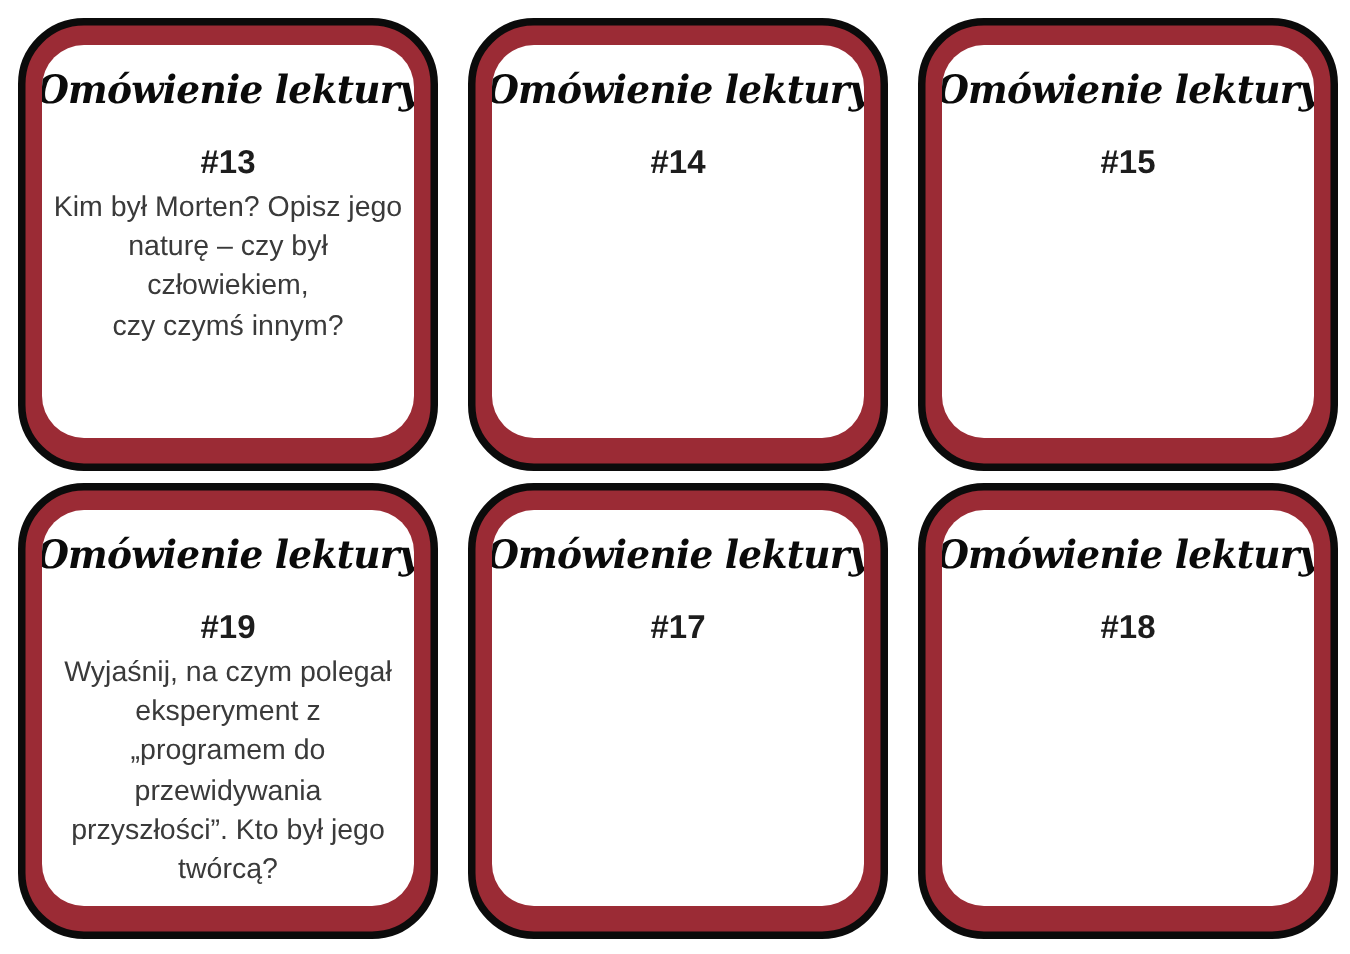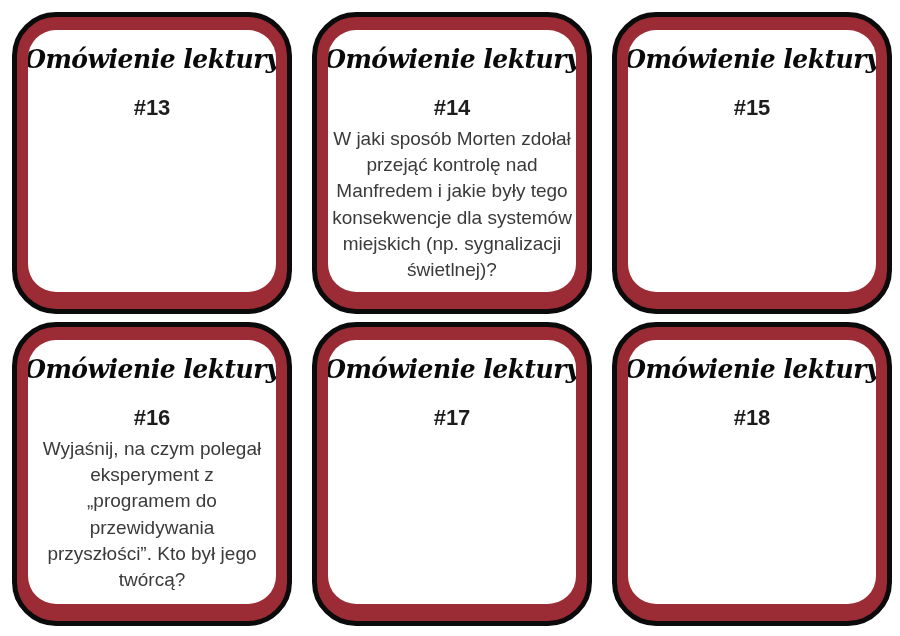--- a/index.html
+++ b/index.html
@@ -65,47 +65,44 @@
 </style>
 </head>
 <body>
 
 <div class="grid">
 
   <div class="card">
     <div class="card-inner">
       <div class="card-title">Omówienie lektury</div>
       <div class="card-number">#13</div>
+      <div class="card-question">Kim był Morten? Opisz jego
+naturę – czy był człowiekiem,
+czy czymś innym?</div>
     </div>
   </div>
 
   <div class="card">
     <div class="card-inner">
       <div class="card-title">Omówienie lektury</div>
       <div class="card-number">#14</div>
-      <div class="card-question">W jaki sposób Morten zdołał
-przejąć kontrolę nad
-Manfredem i jakie były tego
-konsekwencje dla systemów
-miejskich (np. sygnalizacji
-świetlnej)?</div>
     </div>
   </div>
 
   <div class="card">
     <div class="card-inner">
       <div class="card-title">Omówienie lektury</div>
       <div class="card-number">#15</div>
     </div>
   </div>
 
   <div class="card">
     <div class="card-inner">
       <div class="card-title">Omówienie lektury</div>
-      <div class="card-number">#16</div>
+      <div class="card-number">#19</div>
       <div class="card-question">Wyjaśnij, na czym polegał
 eksperyment z
 „programem do
 przewidywania
 przyszłości”. Kto był jego
 twórcą?</div>
     </div>
   </div>
 
   <div class="card">

